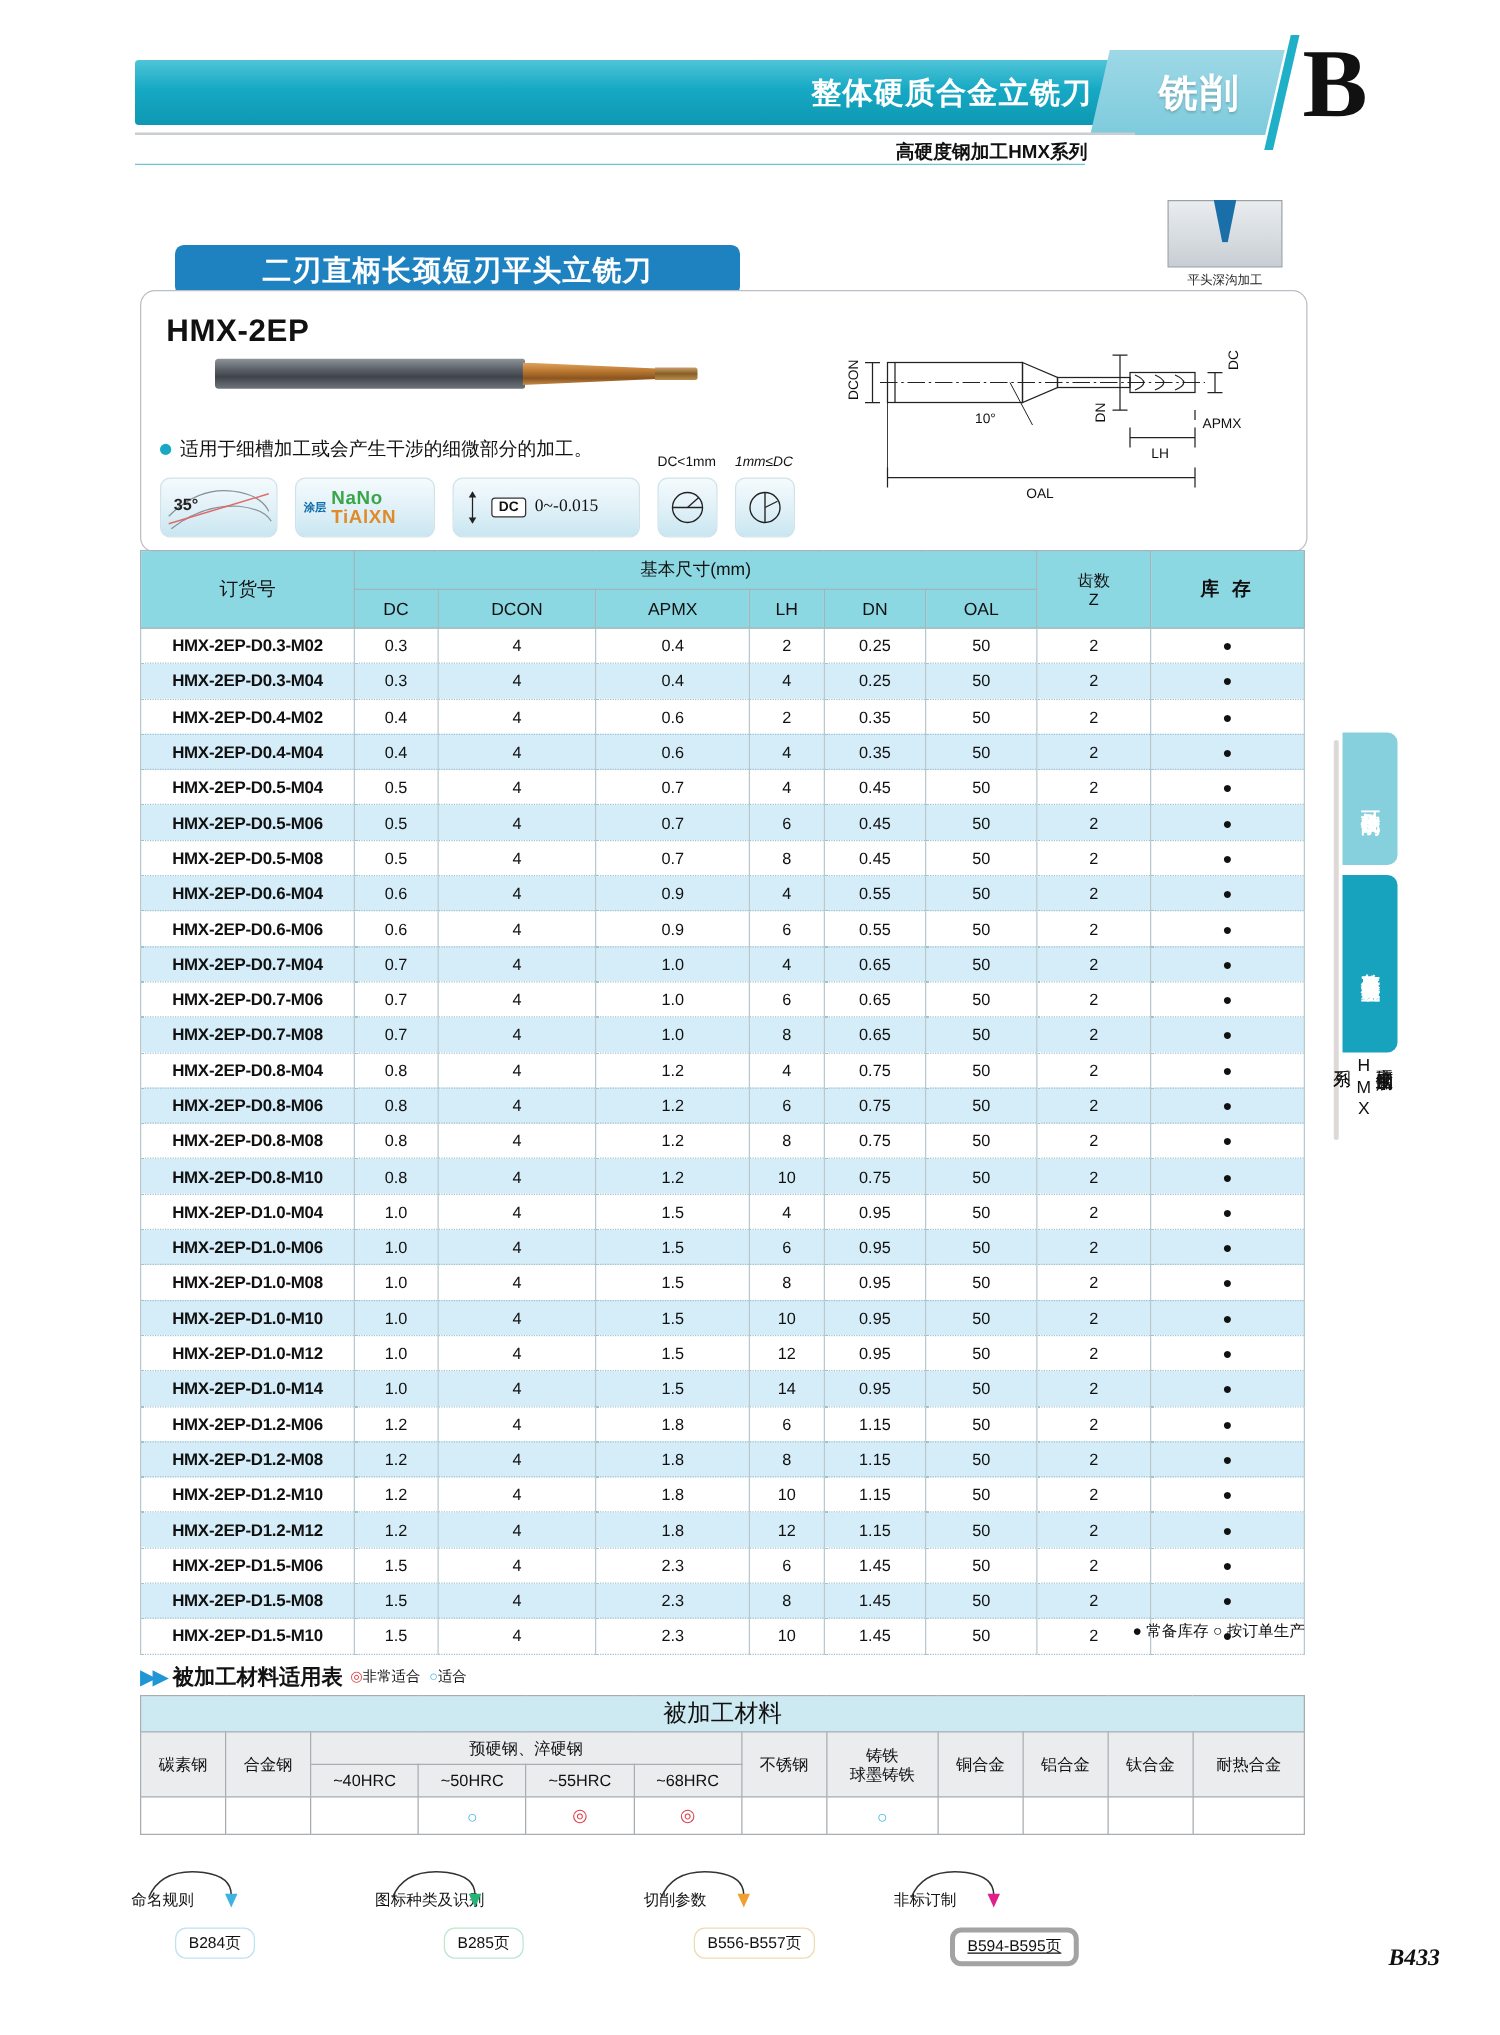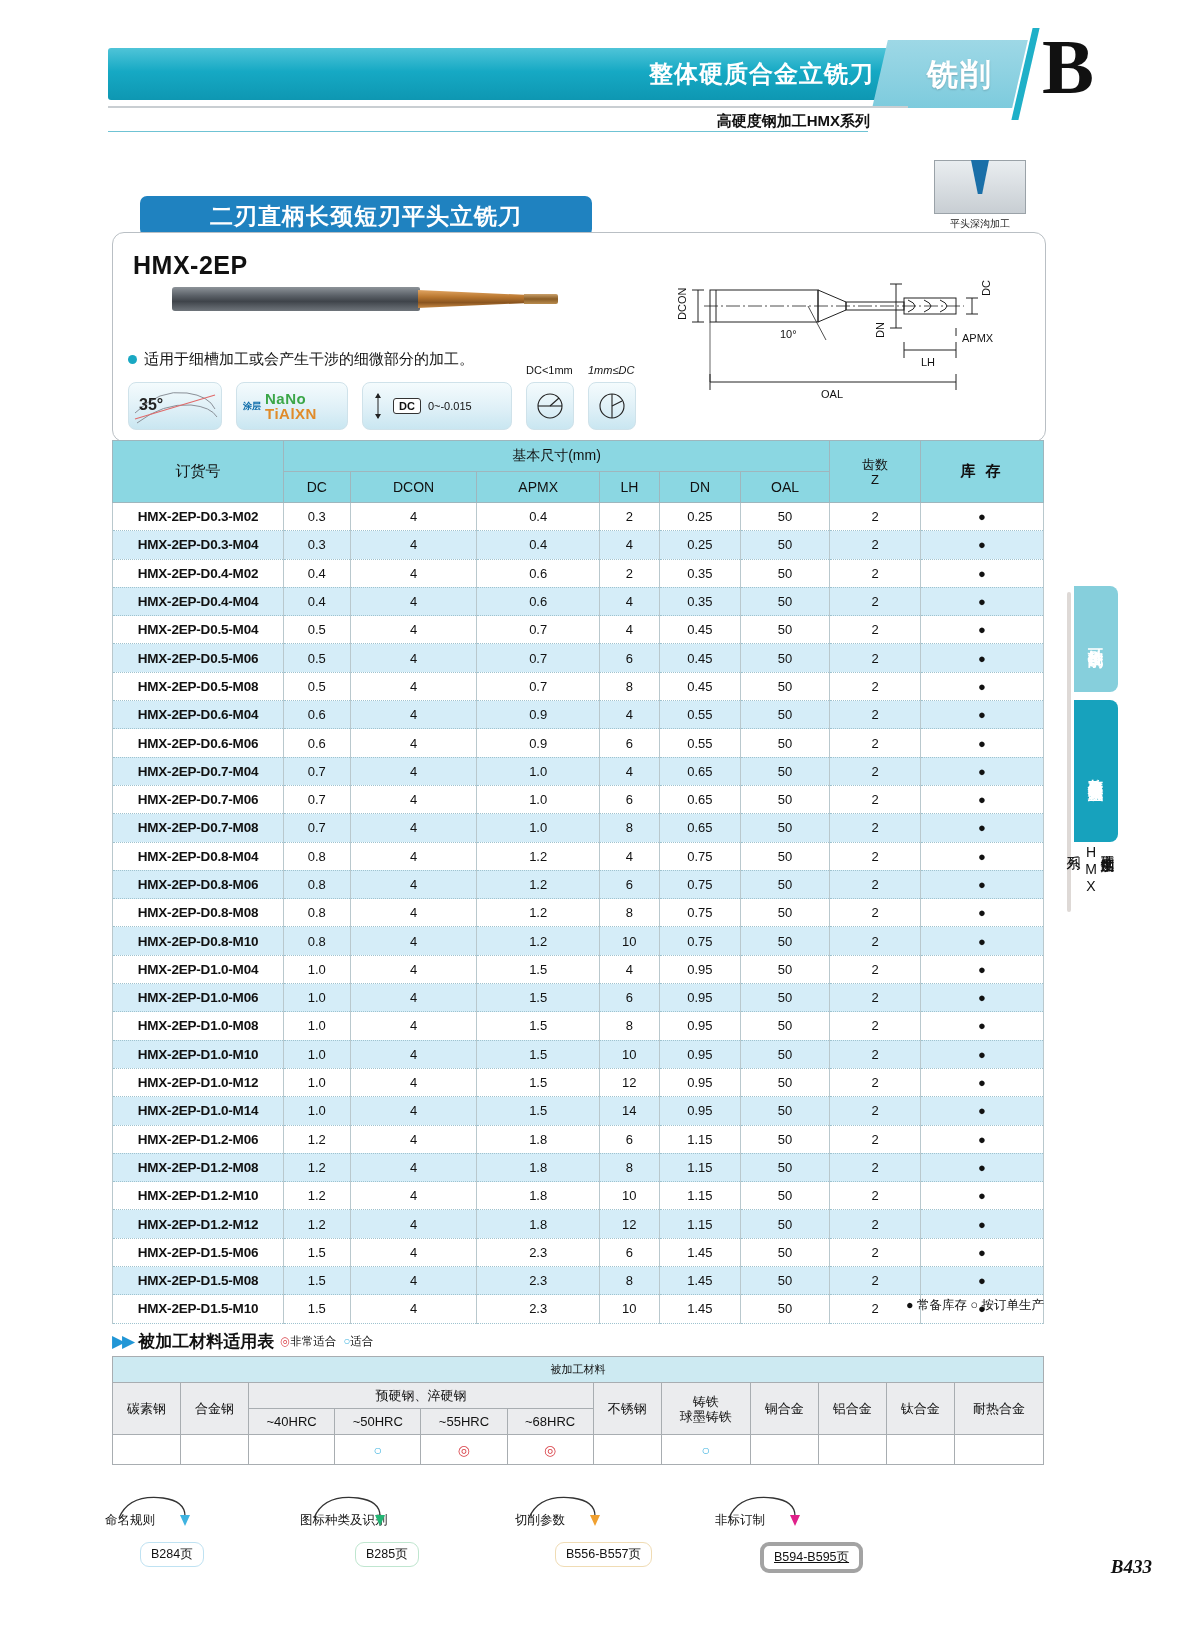--- a/index.html
+++ b/index.html
@@ -103,30 +103,30 @@
   .badges{position:absolute;left:128px;top:382px;display:flex;align-items:flex-end;gap:14px;}
   .badge{
     height:46px;border-radius:8px;
     background:linear-gradient(180deg,#f4fbfd 0%,#dff0f7 55%,#c9e6f1 100%);
     border:1px solid #cfe2ea;position:relative;
   }
   .b1{width:92px;}
   .b2{width:110px;display:flex;align-items:center;}
   .b3{width:148px;display:flex;align-items:center;}
   .b4,.b5{width:46px;display:flex;align-items:center;justify-content:center;}
-  .b-ang{position:absolute;left:10px;top:13px;font-size:16px;font-weight:bold;color:#222;}
+  .b-ang{position:absolute;left:10px;top:13px;font-size:13px;font-weight:bold;color:#222;}
   .nano-left{font-size:9px;line-height:10px;color:#0a6aa8;font-weight:bold;margin-left:6px;}
   .nano-right{margin-left:4px;font-size:15px;font-weight:bold;line-height:15px;letter-spacing:.5px;}
   .nano-right .g{color:#3aa647;}
   .nano-right .o{color:#e08b2a;}
   .dcbox{
     margin-left:8px;border:1px solid #333;border-radius:3px;padding:1px 5px;
     font-size:11px;font-weight:bold;background:#fff;
   }
-  .tol{margin-left:7px;font-size:11px;color:#111;}
+  .tol{margin-left:7px;font-size:14px;color:#111;font-family:Liberation Serif, serif;}
   .dc-caption{position:absolute;font-size:11px;color:#111;white-space:nowrap;}
 
   
   .drawing{position:absolute;left:668px;top:262px;width:360px;height:150px;}
 
   
   table{border-collapse:collapse;}
   #main-table{position:absolute;left:112px;top:440px;width:932px;font-size:13px;}
   #main-table th,#main-table td{border:1px solid #9fb6bd;text-align:center;}
   #main-table thead th{
@@ -148,21 +148,21 @@
   
   .mat-head{position:absolute;left:112px;top:1330px;display:flex;align-items:center;gap:6px;}
   .mat-arrows{color:#2196d6;font-size:17px;font-weight:bold;letter-spacing:-3px;}
   .mat-title{font-size:17px;font-weight:bold;}
   .mat-legend{font-size:11.5px;margin-left:0;}
   .sym-red{color:#d9434a;font-weight:bold;}
   .sym-blue{color:#3fb3e0;font-weight:bold;}
 
   #mat-table{position:absolute;left:112px;top:1356px;width:932px;font-size:13px;}
   #mat-table th,#mat-table td{border:1px solid #a8adb1;text-align:center;color:#111;}
-  #mat-table .mt-top{background:#cdeaf2;height:23px;font-weight:normal;font-size:11px;margin-left:32px;}
+  #mat-table .mt-top{background:#cdeaf2;height:23px;font-weight:normal;font-size:19px;margin-left:32px;}
   #mat-table .mt-h{background:#ebecee;font-weight:normal;height:23px;font-size:13px;line-height:15px;}
   #mat-table .mt-val{height:27px;background:#fff;font-size:14px;}
 
   
   .flinks{position:absolute;left:105px;top:1490px;width:900px;height:60px;}
   .flink{position:absolute;top:0;height:56px;}
   .flink .lbl{position:absolute;left:0;top:22px;font-size:12.5px;white-space:nowrap;}
   .flink .pill{
     position:absolute;top:52px;padding:3px 10px;border-radius:9px;font-size:12.5px;white-space:nowrap;
     background:#fff;

